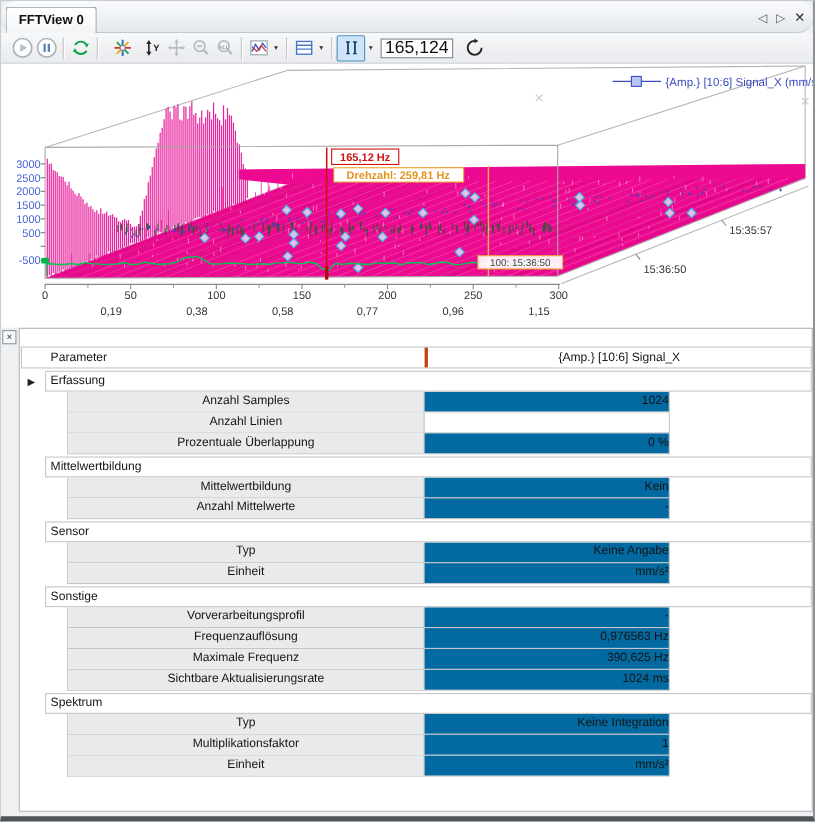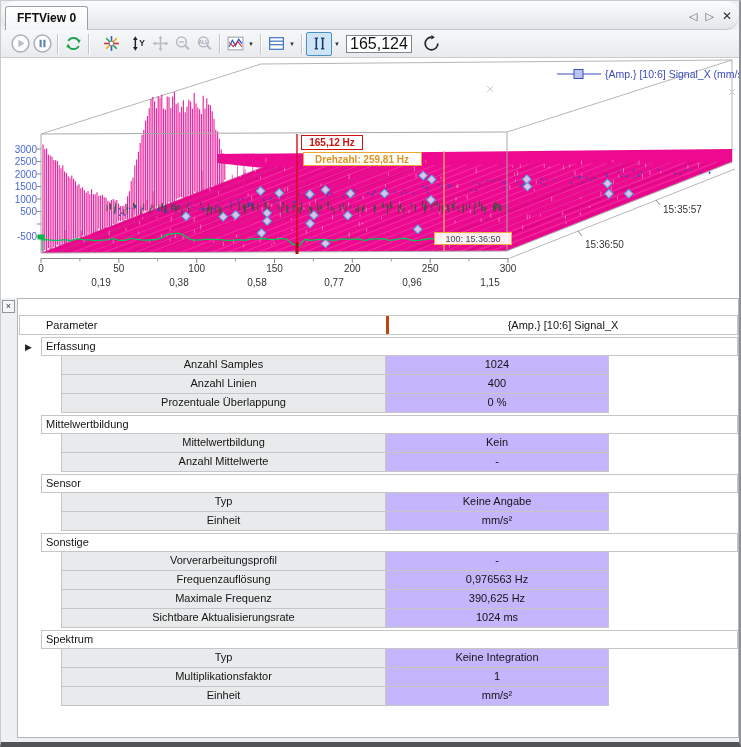--- a/index.html
+++ b/index.html
@@ -53,21 +53,21 @@
   .phead .lab { width:366px; padding-left:26px; }
   .phead .val { width:351px; text-align:center; border-left:3px solid #c2410c; }
   .pgroup { margin-top:2px; }
   .grow { margin-left:22px; width:697px; height:19px; line-height:17px;
     border:1px solid #c6c6c6; background:#fff; position:relative; padding-left:4px; }
   .focus-arrow { position:absolute; left:-17px; top:1px; font-size:9px; color:#222; }
   .srow { margin-left:42px; width:548px; height:19px; display:flex;
     border:1px solid #c6c6c6; border-top:none; }
   .srow .lab { width:324px; text-align:center; background:#e9eaeb;
     border-right:1px solid #c6c6c6; line-height:17px; }
-  .srow .val { flex:1; text-align:center; background:#c4b5fd; line-height:17px; }
+  .srow .val { flex:1; text-align:right; background:#0369a1; line-height:17px; }
 </style>
 </head>
 <body>
 
 <div class="window">
 
   <div class="titlebar">
     <div class="tab">
       <span>FFTView 0</span>
     </div>
@@ -1074,21 +1074,20 @@
         </div>
         <div id="group-container">
             <div class="pgroup">
               <div class="grow"><span class="focus-arrow">▶</span><span>Erfassung</span></div>
               <div class="srow">
                 <div class="lab">Anzahl Samples</div>
                 <div class="val">1024</div>
               </div>
               <div class="srow">
                 <div class="lab">Anzahl Linien</div>
-                <div class="val">400</div>
               </div>
               <div class="srow">
                 <div class="lab">Prozentuale Überlappung</div>
                 <div class="val">0 %</div>
               </div>
             </div>
             <div class="pgroup">
               <div class="grow"><span>Mittelwertbildung</span></div>
               <div class="srow">
                 <div class="lab">Mittelwertbildung</div>

